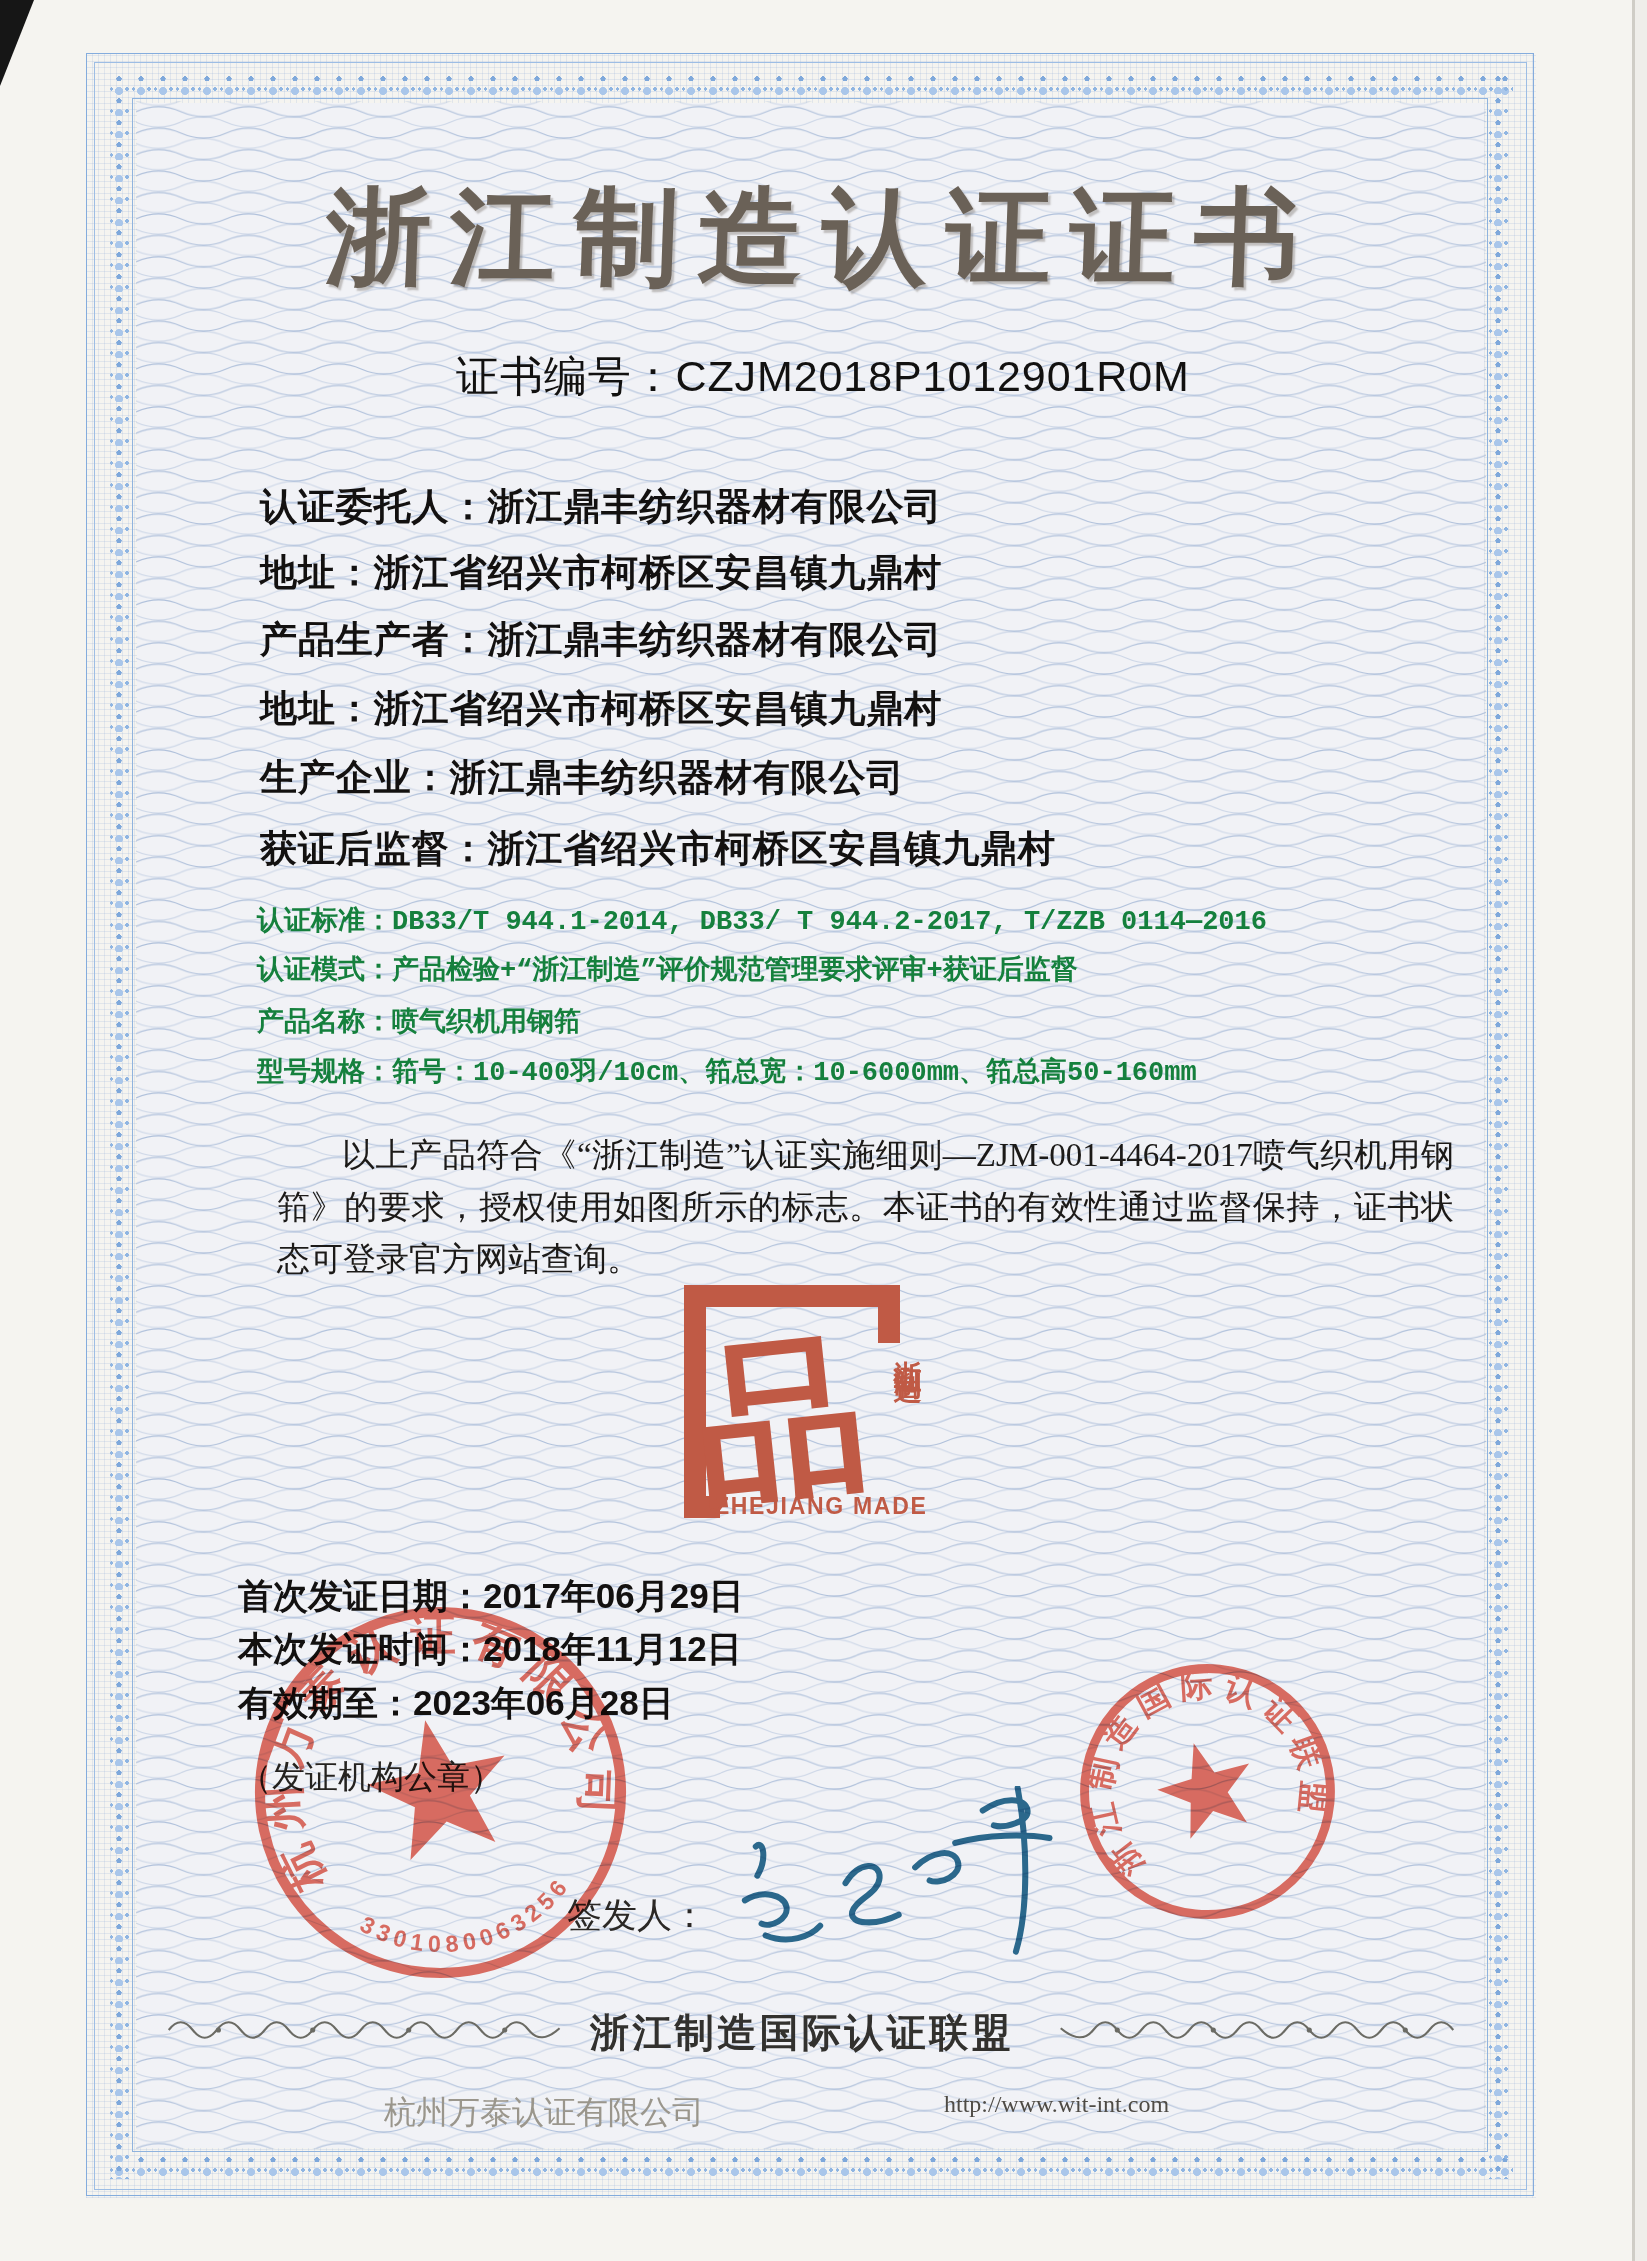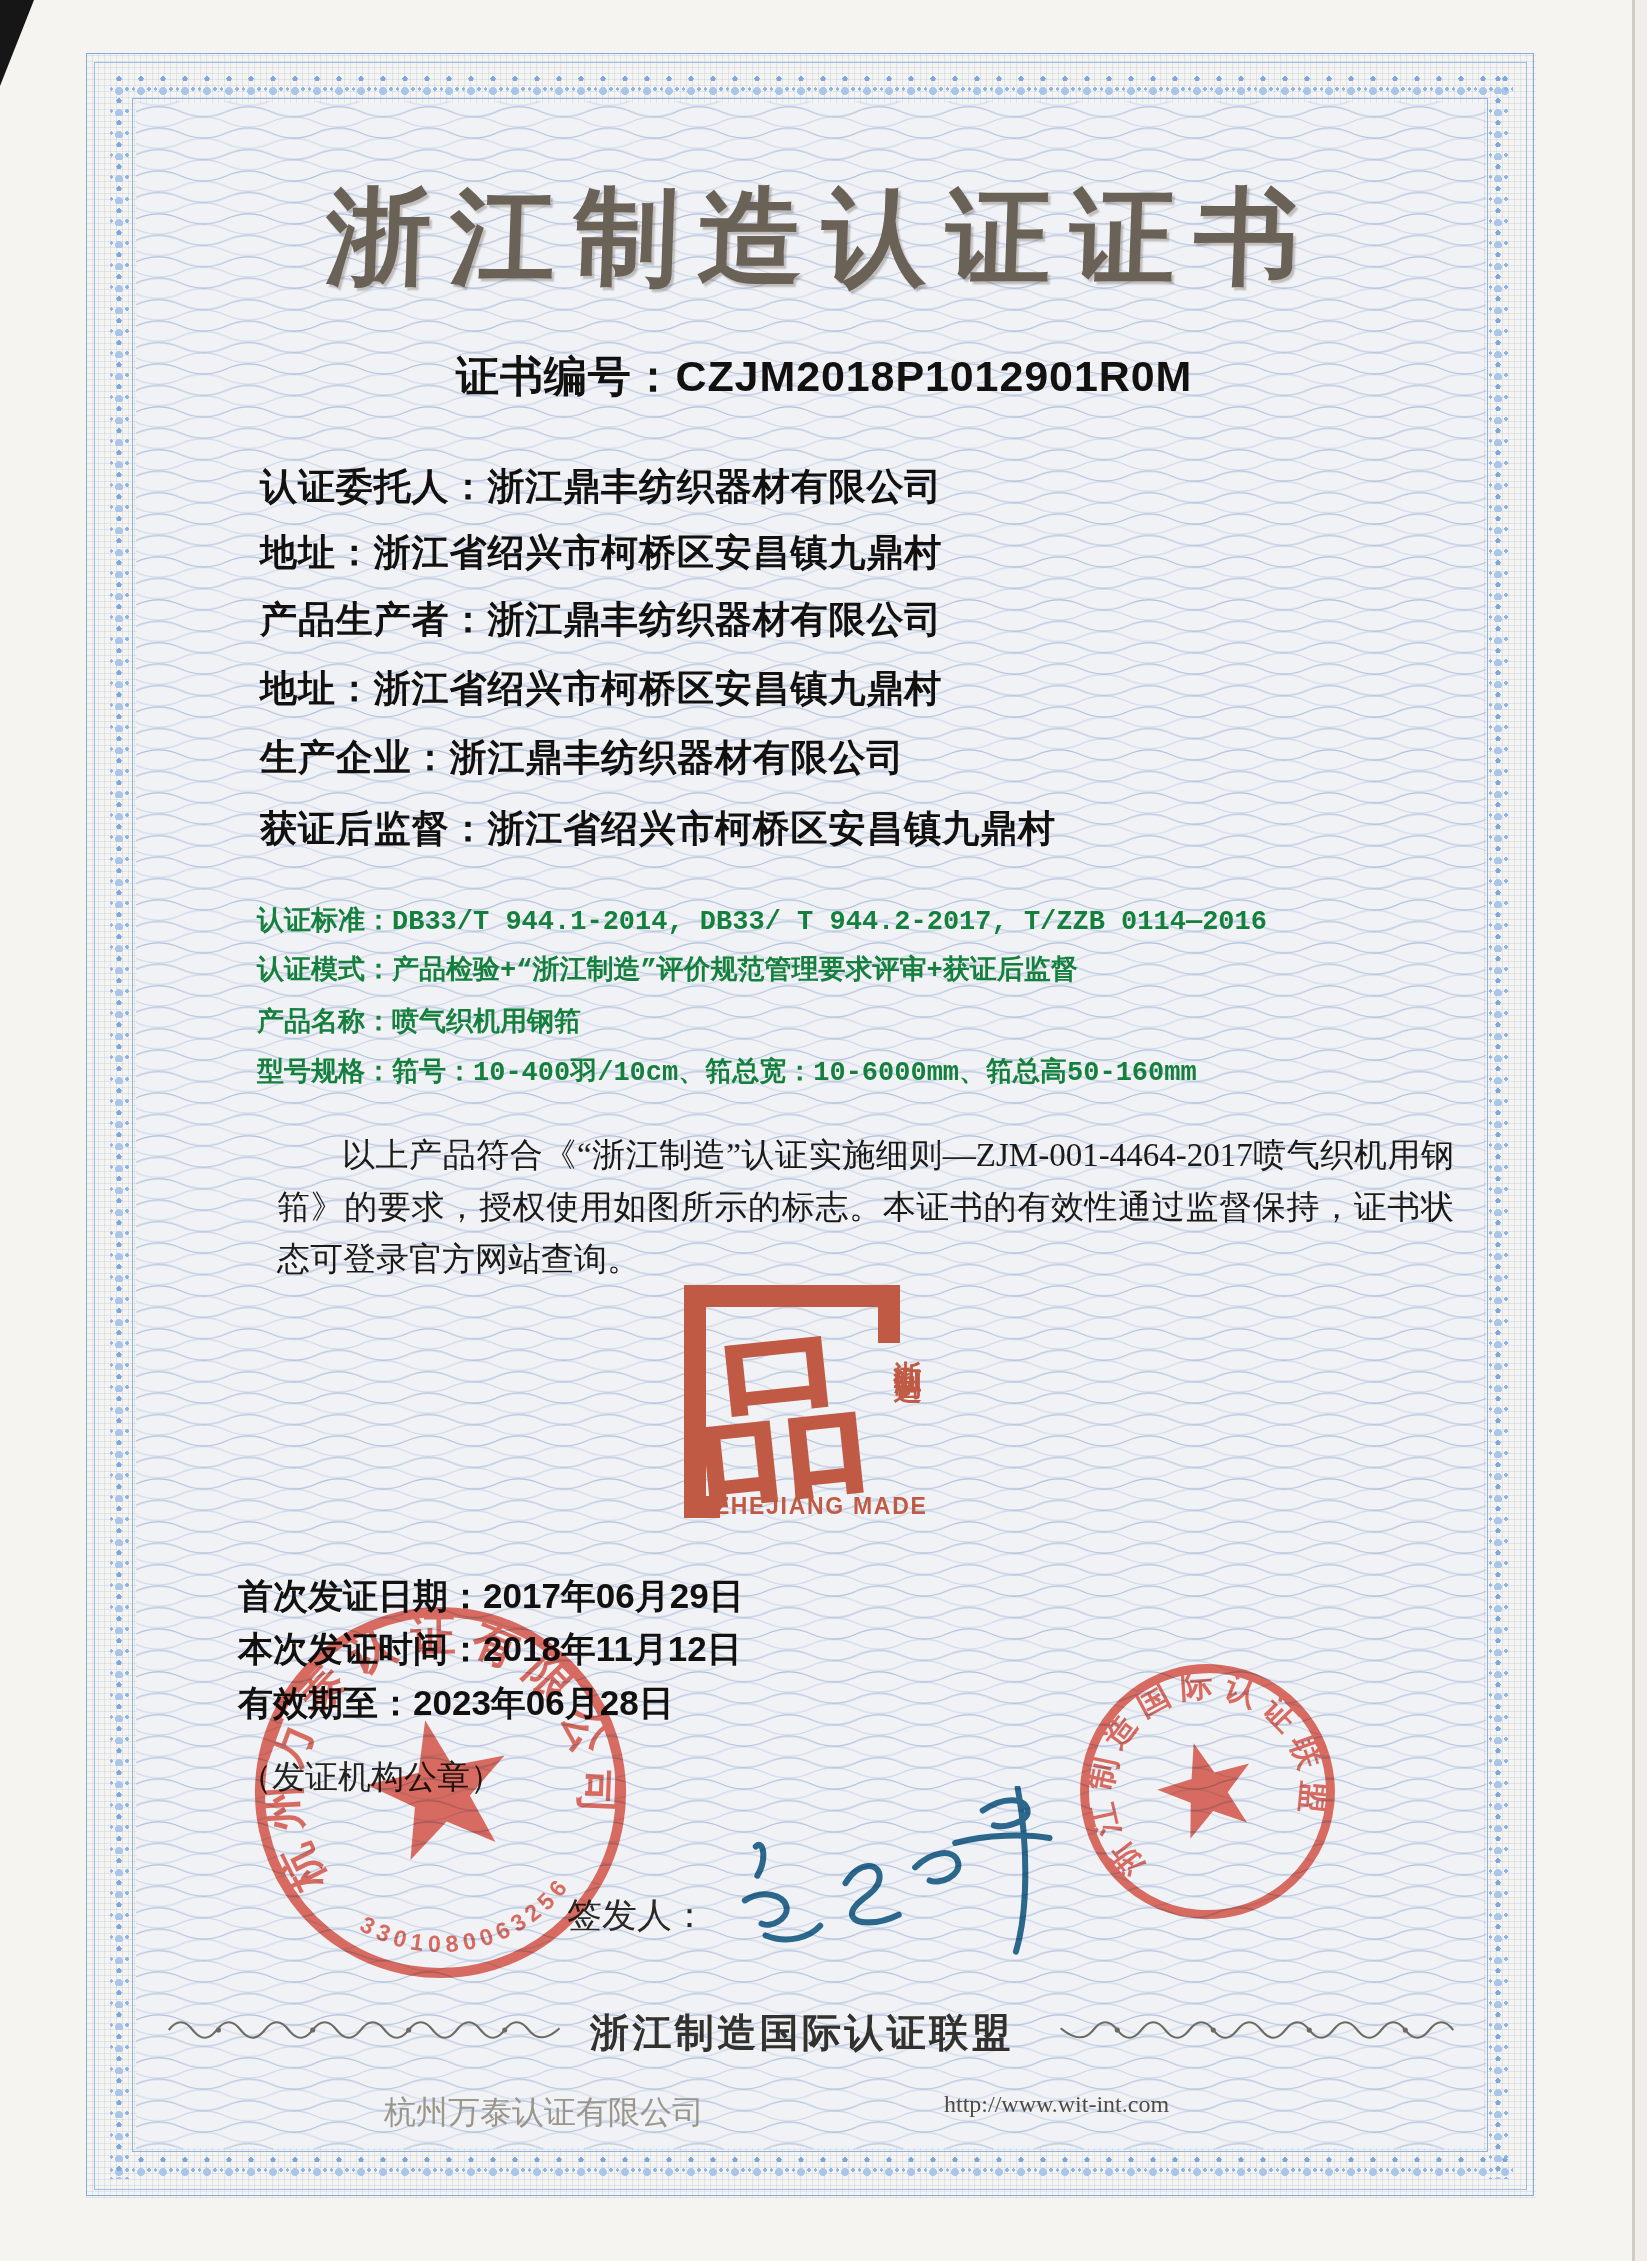--- a/index.html
+++ b/index.html
@@ -29,24 +29,24 @@
   .strip-top{left:108px;top:72px;width:1405px;height:26px;}
   .strip-bottom{left:108px;top:2153px;width:1405px;height:26px;}
   .strip-left{left:108px;top:72px;width:26px;height:2107px;background-size:26px 22px;}
   .strip-right{left:1487px;top:72px;width:26px;height:2107px;background-size:26px 22px;}
   .inner-panel{left:137px;top:103px;width:1347px;height:2045px;background:#f1f2f6;}
   .waves{left:136px;top:101px;}
   
   .title{left:326px;top:168px;width:1012px;font-size:105px;font-weight:700;
      letter-spacing:19px;color:#6a6157;white-space:nowrap;transform:skewX(-2deg);
      text-shadow:2.6px 3.4px 1.7px rgba(80,70,60,.30);font-family:"DejaVu Serif",serif;}
-  .certno{left:456px;top:348px;font-size:43px;font-weight:700;letter-spacing:0.9px;
+  .certno{left:456px;top:348px;font-size:43px;font-weight:400;letter-spacing:0.9px;
      color:#121110;font-family:"Liberation Sans",sans-serif;white-space:nowrap;}
   .fieldline{font-size:37px;font-weight:700;color:#131110;white-space:nowrap;
-     font-family:"Liberation Sans",sans-serif;letter-spacing:0.9px;}
+     font-family:"Liberation Sans",sans-serif;letter-spacing:0.9px;margin-top:20px;}
   .specline{font-size:27px;font-weight:700;color:#15803d;white-space:nowrap;
      font-family:Liberation Mono, monospace;}
   .statement{left:252px;top:1129px;width:1177px;font-size:33px;line-height:52px;
      color:#1c1a18;text-align:justify;text-indent:65px;font-weight:500;margin-left:25px;}
   .dateline{font-size:35px;font-weight:700;color:#131110;white-space:nowrap;
      font-family:"Liberation Sans",sans-serif;}
   .sealnote{left:239px;top:1755px;font-size:33px;color:#24221f;font-weight:500;white-space:nowrap;}
   .signer{left:567px;top:1892px;font-size:35px;color:#2b2825;font-weight:500;white-space:nowrap;}
   
   .logo{left:684px;top:1285px;width:247px;height:233px;}

